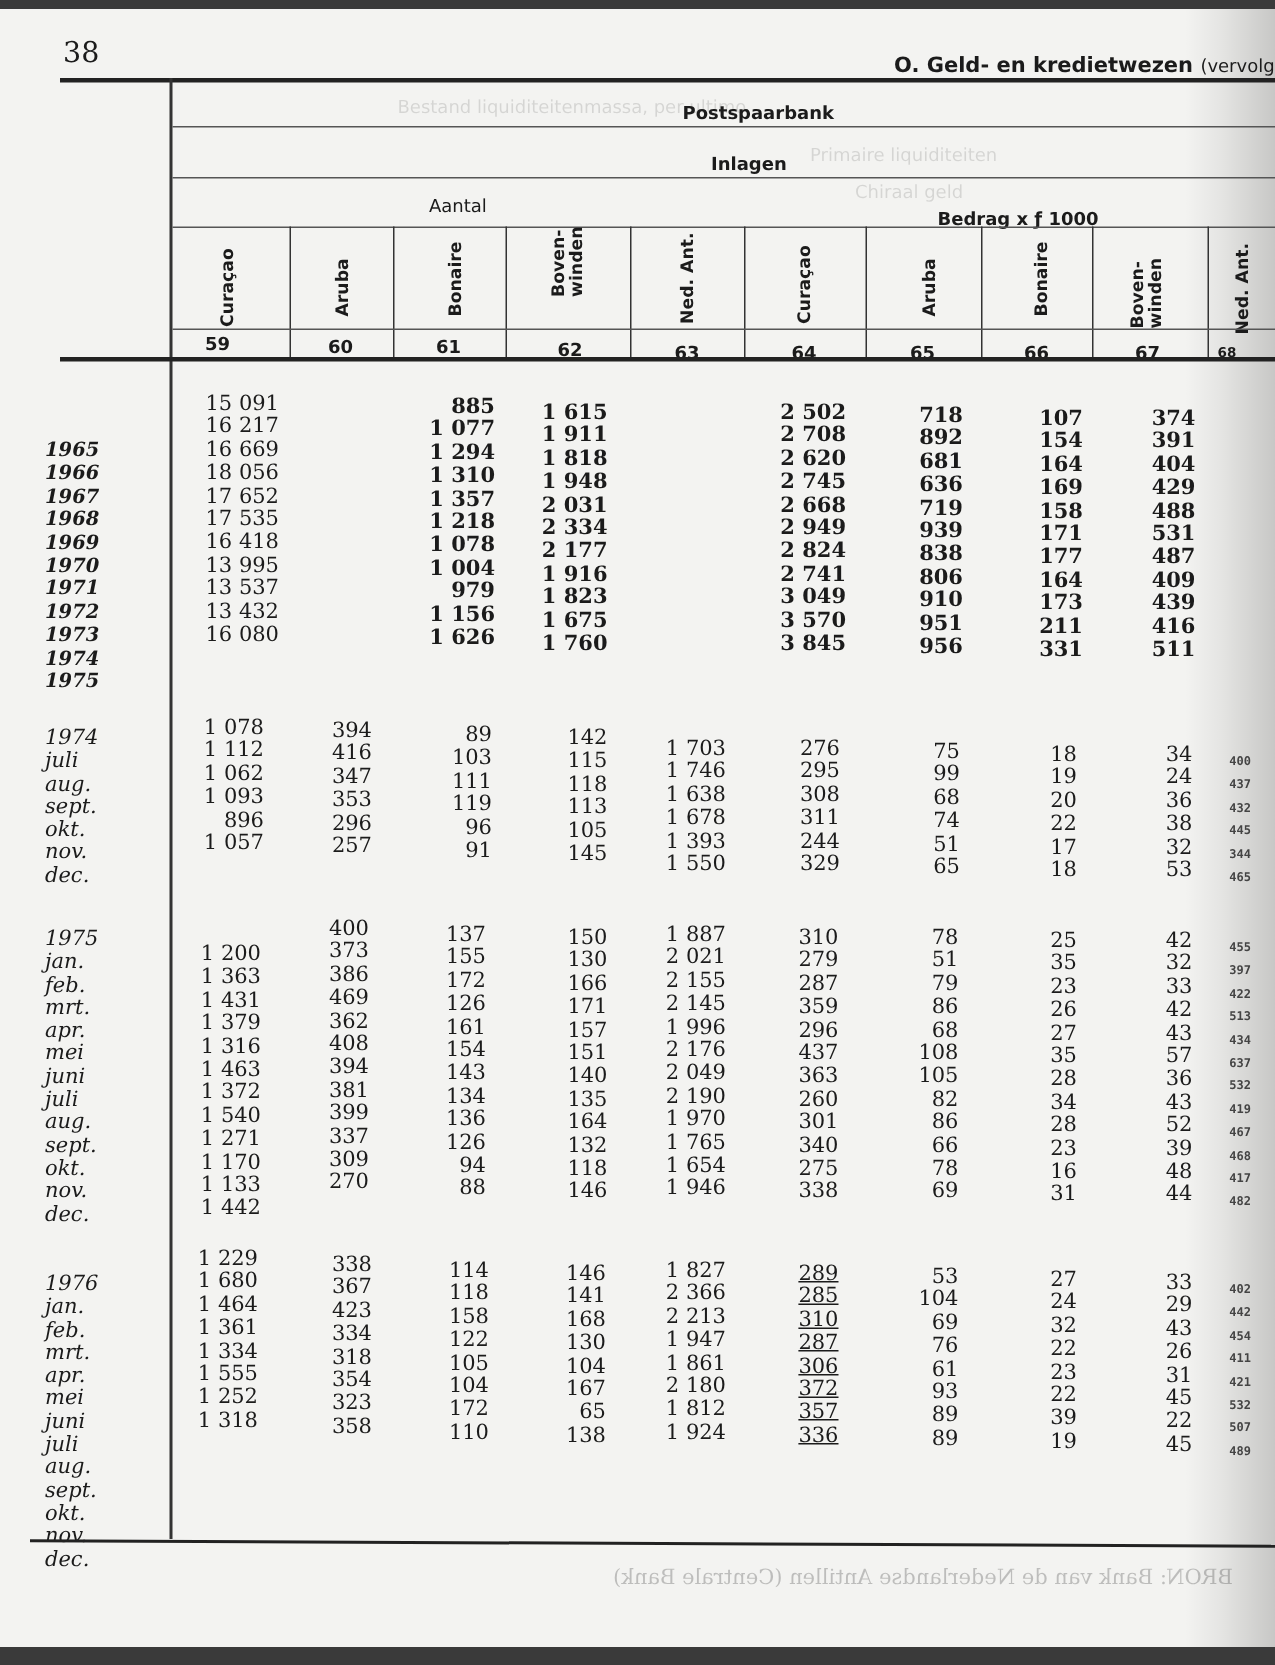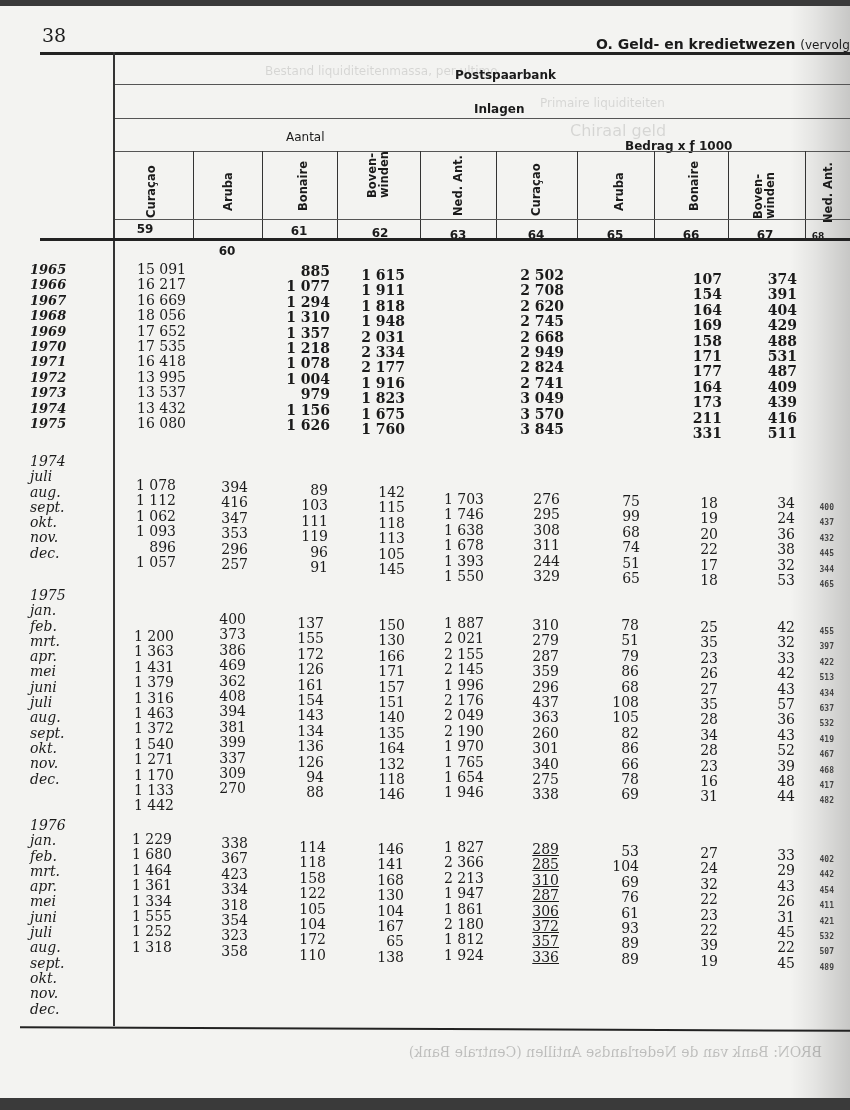--- a/index.html
+++ b/index.html
@@ -24,37 +24,37 @@
   }
   .chapter .cont { font-weight:normal; font-size:12px; }
   .hline { position:absolute; background:#222; }
   .vline { position:absolute; background:#333; }
   .hdr { position:absolute; font-family:"DejaVu Sans", sans-serif; font-size:12px; white-space:nowrap; }
   .rot {
     position:absolute; font-family:"DejaVu Sans", sans-serif; font-size:11.5px;
     transform-origin:left top; transform:rotate(-90deg); white-space:nowrap; line-height:12px;
   }
   .colnum { position:absolute; font-family:"DejaVu Sans", sans-serif; font-size:12px; font-weight:bold; width:50px; text-align:center; }
-  .rowlabels { position:absolute; left:30px; font-style:italic; font-weight:bold; font-size:13px; line-height:15.4px; }
+  .rowlabels { position:absolute; left:30px; font-style:italic; font-weight:bold; font-size:13px; line-height:15.4px;margin-top:31px; }
   .rowlabels.month { font-weight:normal; font-size:14px; line-height:15.3px; }
   .col { position:absolute; text-align:right; font-size:14px; line-height:15.4px; }
   .col.bold { font-weight:bold; }
   .col.edge { font-size:8px; font-family:"DejaVu Sans Mono", monospace; font-weight:bold; color:#444; }
   .ghost { position:absolute; color:rgba(0,0,0,0.12); font-family:"DejaVu Sans", sans-serif; white-space:nowrap; }
   .footer-ghost { position:absolute; left:32px; top:1038px; font-size:14px; color:rgba(0,0,0,0.22); font-family:"DejaVu Serif", serif; white-space:nowrap; transform:scaleX(-1); transform-origin:center; width:790px; text-align:left; }
 </style>
 </head>
 <body>
 
 <div class="page">
   <div class="rightshade"></div>
 
   <div class="ghost" style="left:265px;top:58px;font-size:12px;">Bestand liquiditeitenmassa, per ultimo</div>
   <div class="ghost" style="left:540px;top:90px;font-size:12px;">Primaire liquiditeiten</div>
-  <div class="ghost" style="left:570px;top:115px;font-size:16px;">Chiraal geld</div>
+  <div class="ghost" style="left:570px;top:115px;font-size:12px;">Chiraal geld</div>
 
   <div class="pagenum">38</div>
   <div class="chapter">
     <span>O.  Geld- en kredietwezen</span>
     <span class="cont">(vervolg)</span>
   </div>
 
   <div class="hline" style="left:40px;top:46px;width:810px;height:3px;"></div>
   <div class="vline" style="left:113px;top:46px;width:2px;height:974px;"></div>
 
@@ -84,21 +84,21 @@
   <div class="rot" style="left:452px;top:210px;font-weight:bold;">Ned. Ant.</div>
   <div class="rot" style="left:530px;top:210px;font-weight:bold;">Curaçao</div>
   <div class="rot" style="left:613px;top:205px;font-weight:bold;">Aruba</div>
   <div class="rot" style="left:688px;top:205px;font-weight:bold;">Bonaire</div>
   <div class="rot" style="left:752px;top:213px;font-weight:bold;white-space:pre;">Boven-
 winden</div>
   <div class="rot" style="left:822px;top:217px;font-weight:bold;">Ned. Ant.</div>
 
   <div class="hline" style="left:115px;top:213px;width:735px;height:1px;background:#555;"></div>
   <div class="colnum" style="left:120px;top:216px;">59</div>
-  <div class="colnum" style="left:202px;top:218px;margin-top:20px;">60</div>
+  <div class="colnum" style="left:202px;top:218px;">60</div>
   <div class="colnum" style="left:274px;top:218px;">61</div>
   <div class="colnum" style="left:355px;top:220px;">62</div>
   <div class="colnum" style="left:433px;top:222px;">63</div>
   <div class="colnum" style="left:511px;top:222px;">64</div>
   <div class="colnum" style="left:590px;top:222px;">65</div>
   <div class="colnum" style="left:666px;top:222px;">66</div>
   <div class="colnum" style="left:740px;top:222px;">67</div>
   <div class="colnum" style="left:803px;top:225px;font-size:9px;width:30px;">68</div>
   <div class="hline" style="left:40px;top:232px;width:810px;height:3px;"></div>
 
@@ -160,20 +160,33 @@
       <div>2 708</div>
       <div>2 620</div>
       <div>2 745</div>
       <div>2 668</div>
       <div>2 949</div>
       <div>2 824</div>
       <div>2 741</div>
       <div>3 049</div>
       <div>3 570</div>
       <div>3 845</div>
+  </div>
+  <div class="col bold" style="left:600px;top:264px;width:42px;">
+    <div>718</div>
+      <div>892</div>
+      <div>681</div>
+      <div>636</div>
+      <div>719</div>
+      <div>939</div>
+      <div>838</div>
+      <div>806</div>
+      <div>910</div>
+      <div>951</div>
+      <div>956</div>
   </div>
   <div class="col bold" style="left:680px;top:266px;width:42px;">
     <div>107</div>
       <div>154</div>
       <div>164</div>
       <div>169</div>
       <div>158</div>
       <div>171</div>
       <div>177</div>
       <div>164</div>

